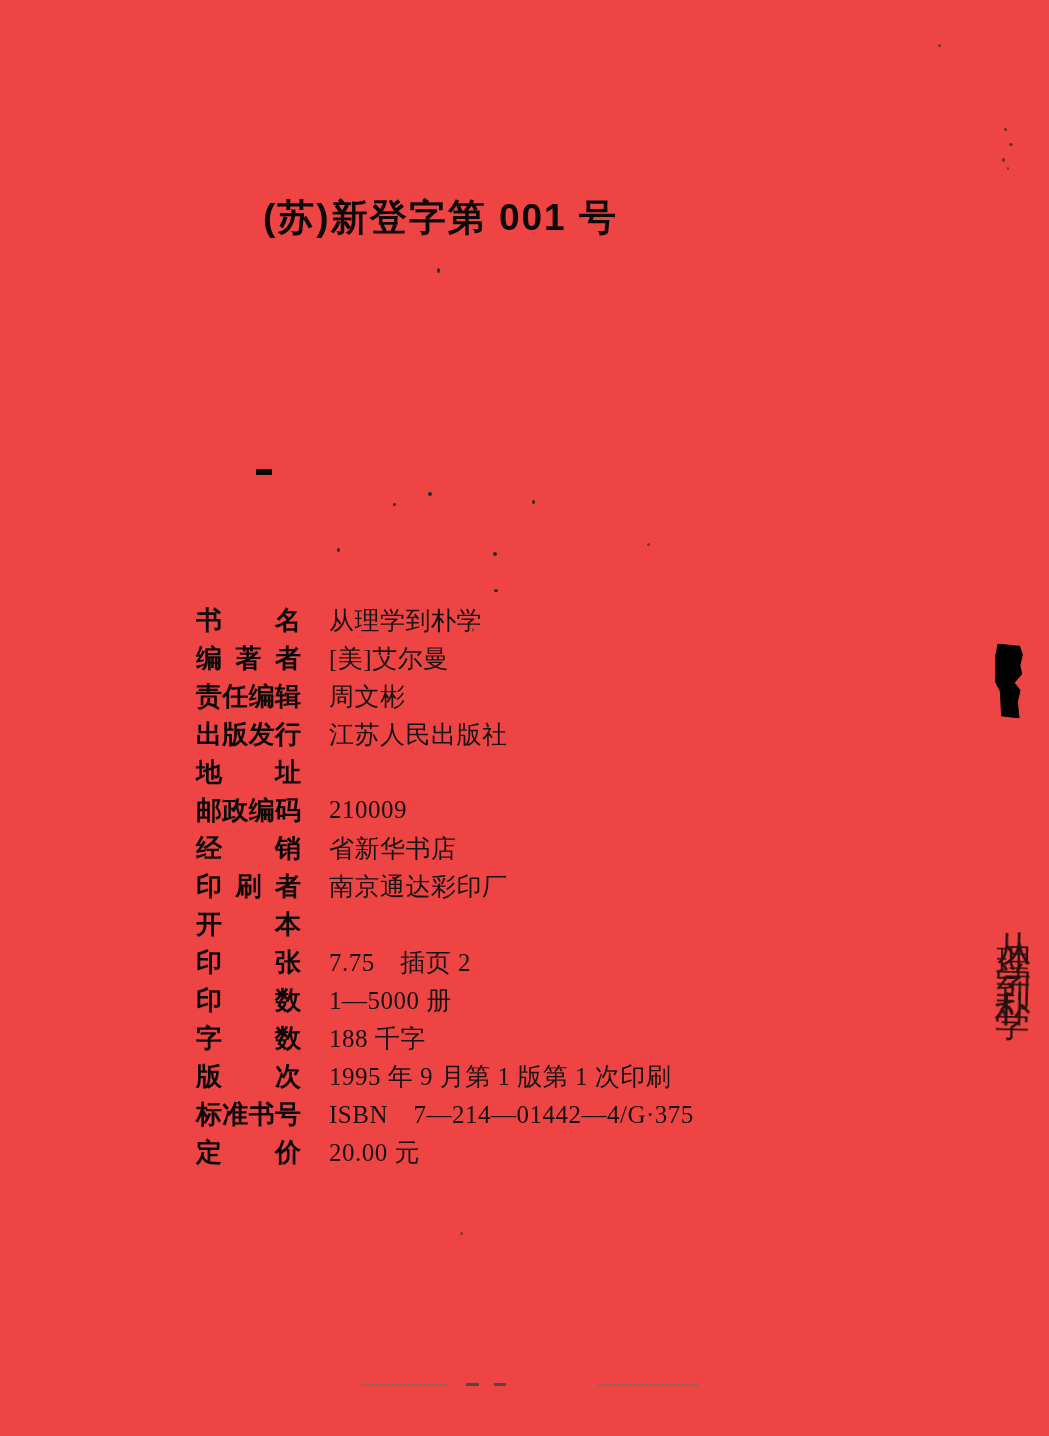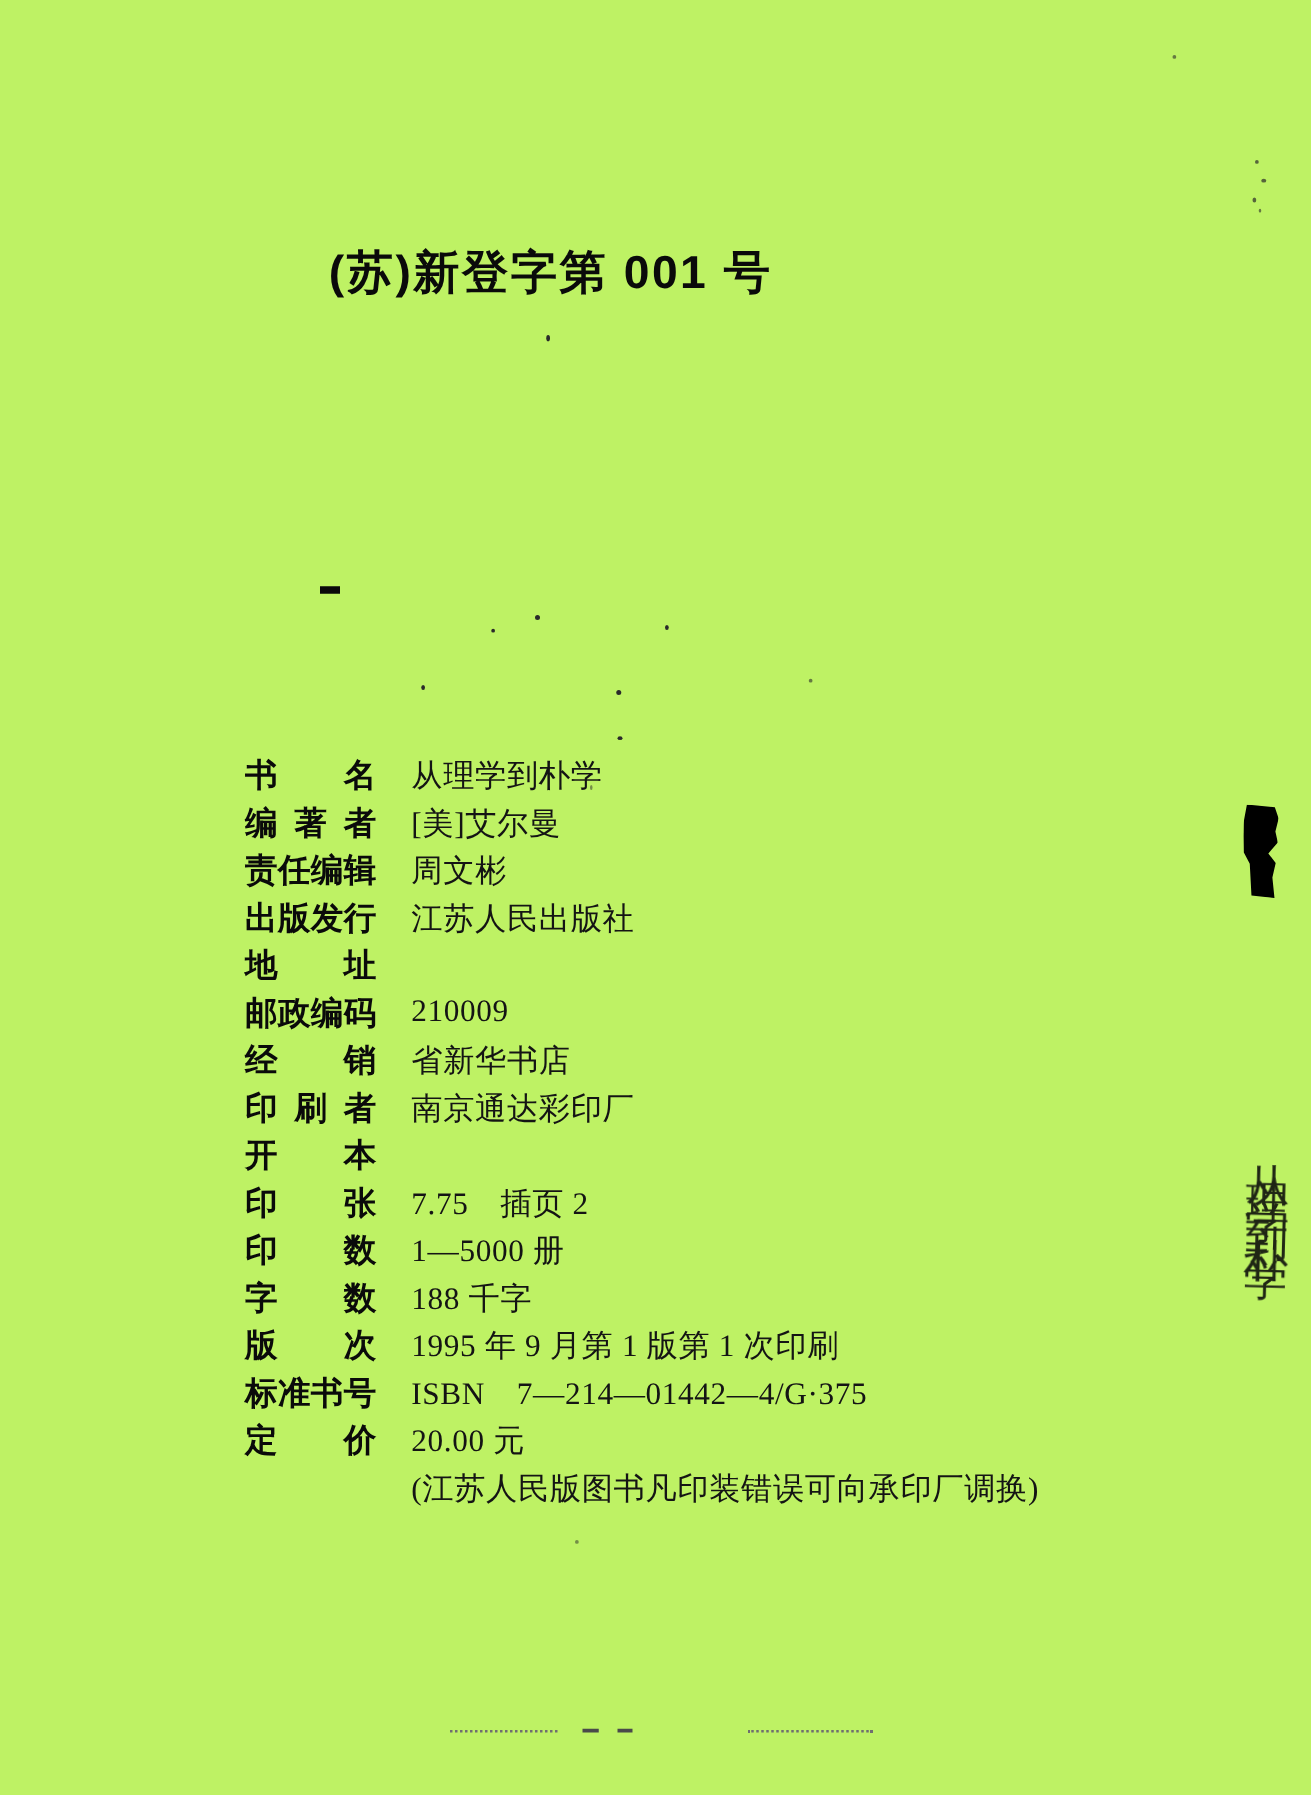--- a/index.html
+++ b/index.html
@@ -5,21 +5,21 @@
   html, body { margin: 0; padding: 0; }
   body {
     width: 1049px; height: 1436px;
     background: #ffffff;
     font-family: "Liberation Serif", serif;
     overflow: hidden;
   }
   .page {
     position: relative;
     width: 1049px; height: 1436px;
-    background: #bef264;
+    background: #ef4444;
     color: #0d0d0d;
     overflow: hidden;
   }
   .reg-number {
     position: absolute;
     left: 263px; top: 193px;
     font-family: "Liberation Sans", "DejaVu Sans", sans-serif;
     font-weight: 700;
     font-size: 37px;
     letter-spacing: 2px;
@@ -219,24 +219,20 @@
     </div>
 
     <div class="colophon-row">
       <div class="colophon-label">
           <span>定</span>
           <span>价</span>
         </div>
       <div class="colophon-value">20.00 元</div>
     </div>
 
-    <div class="colophon-row">
-      <div class="colophon-label"></div>
-      <div class="colophon-value">(江苏人民版图书凡印装错误可向承印厂调换)</div>
-    </div>
   </div>
 
   <div class="spine-blob"></div>
   <div class="spine-text">从理学到朴学</div>
 
   <div class="dash-mark"></div>
   <div class="speck" style="left:437px; top:268px; width:3px; height:5px;"></div>
   <div class="speck" style="left:428px; top:492px; width:4px; height:4px;"></div>
   <div class="speck" style="left:393px; top:503px; width:3px; height:3px;"></div>
   <div class="speck" style="left:532px; top:500px; width:3px; height:4px;"></div>

